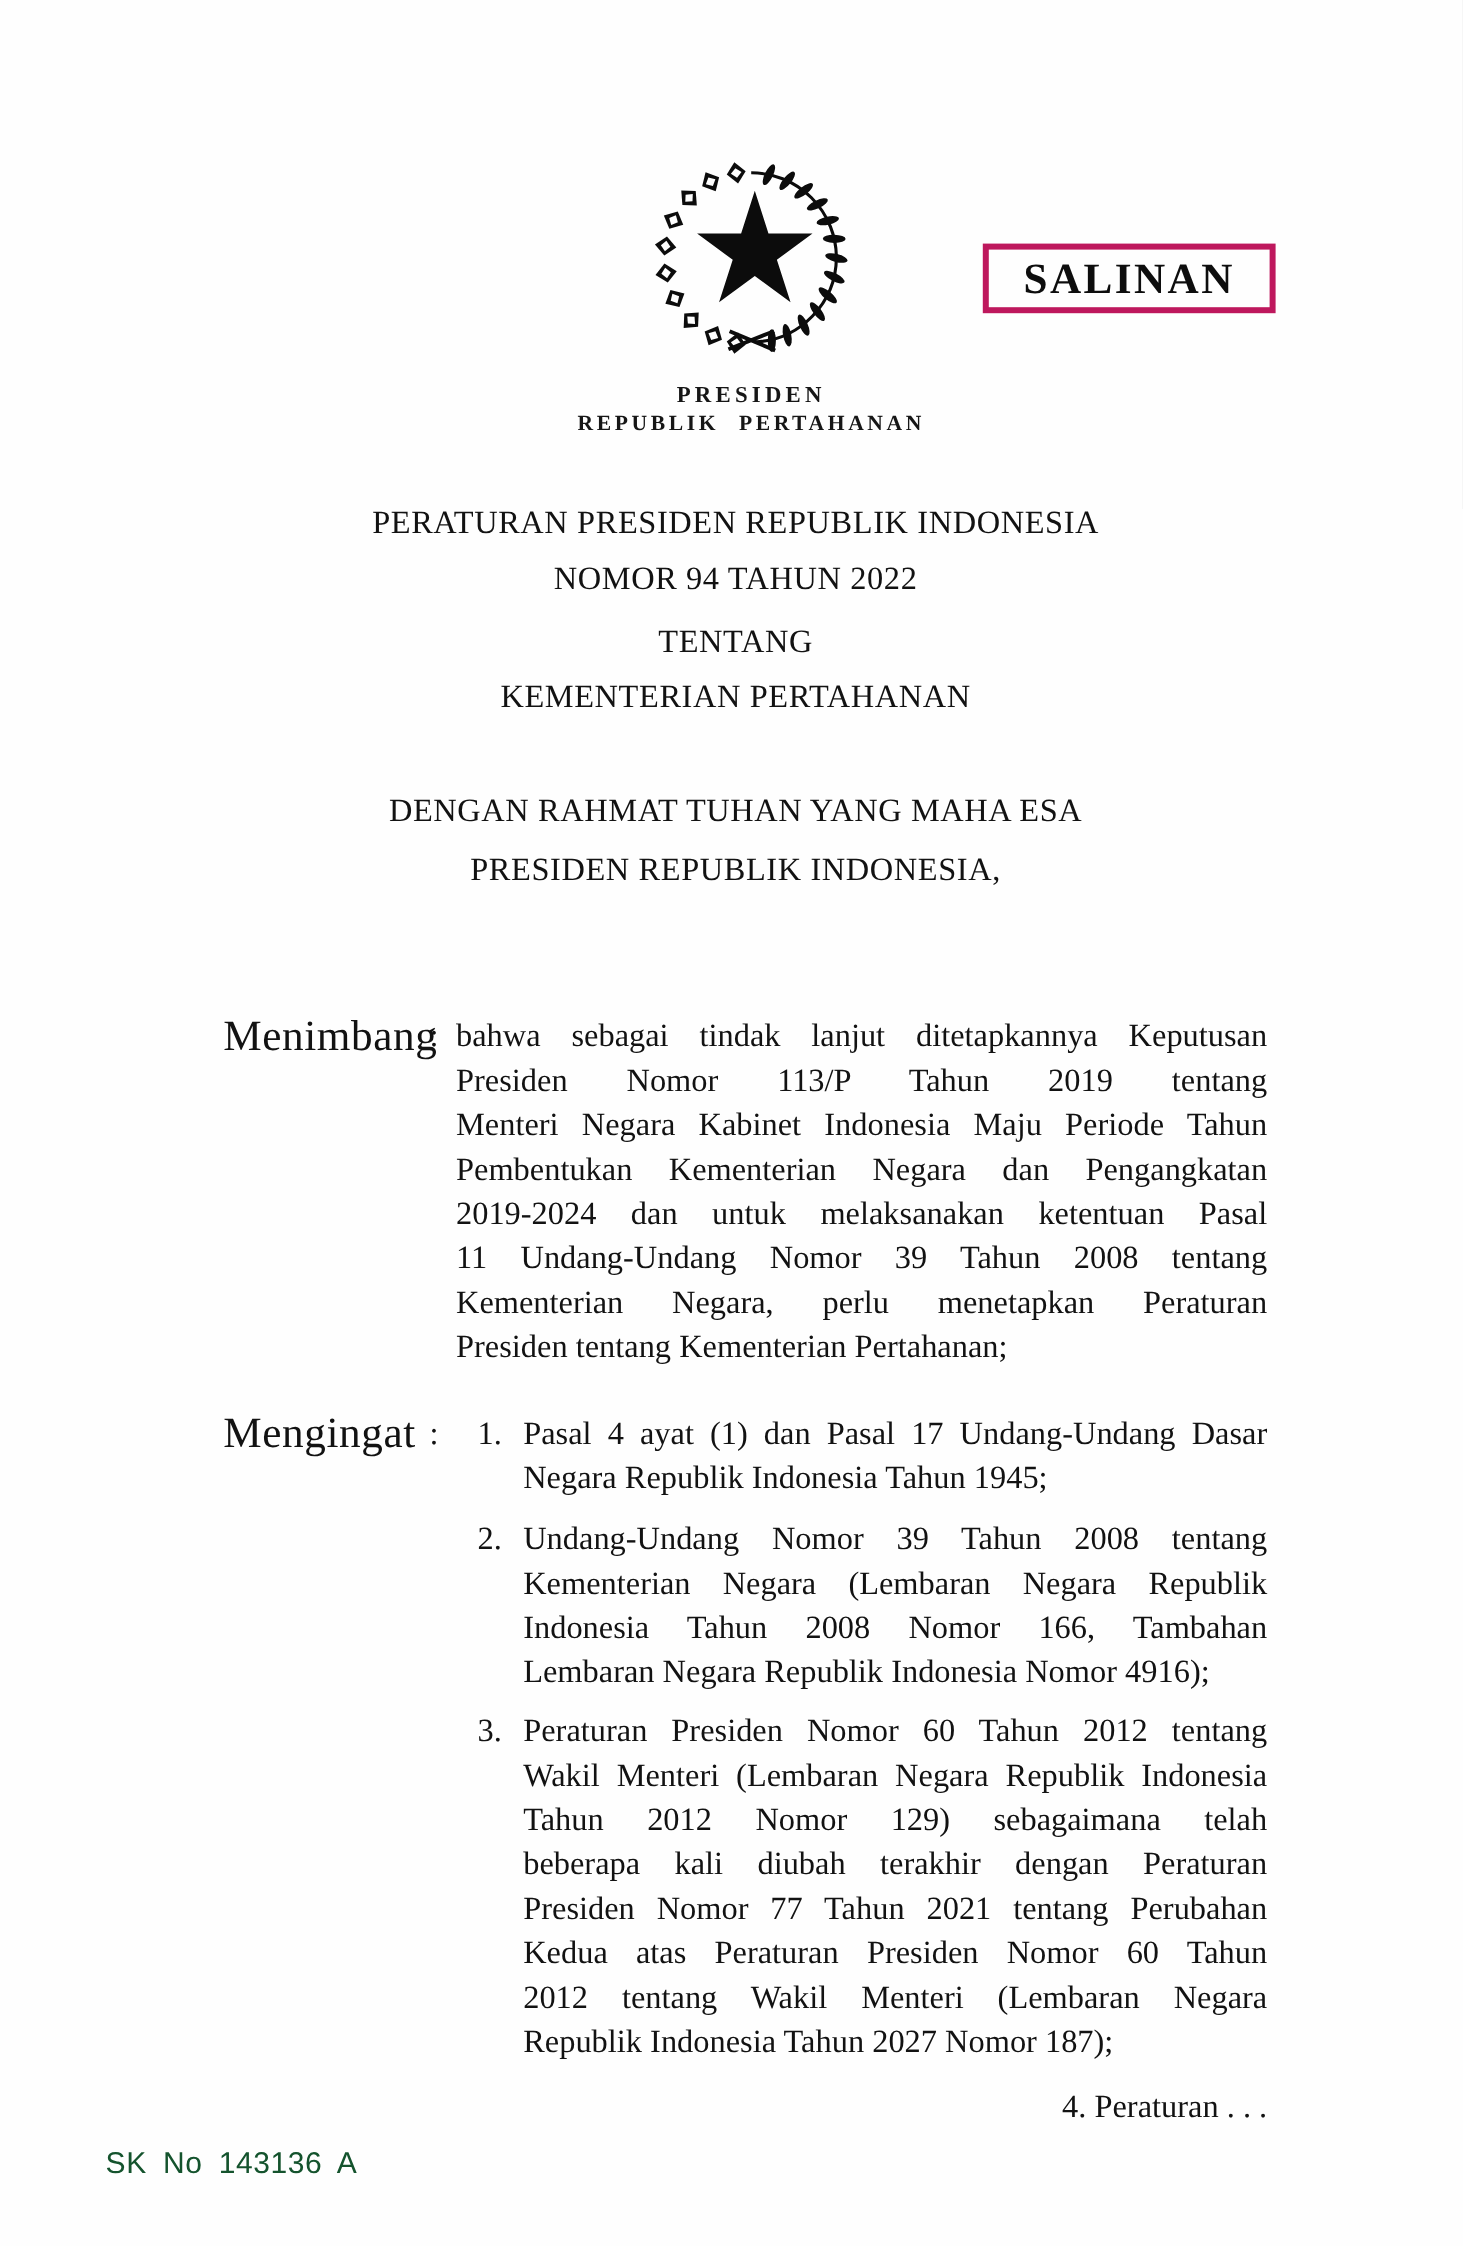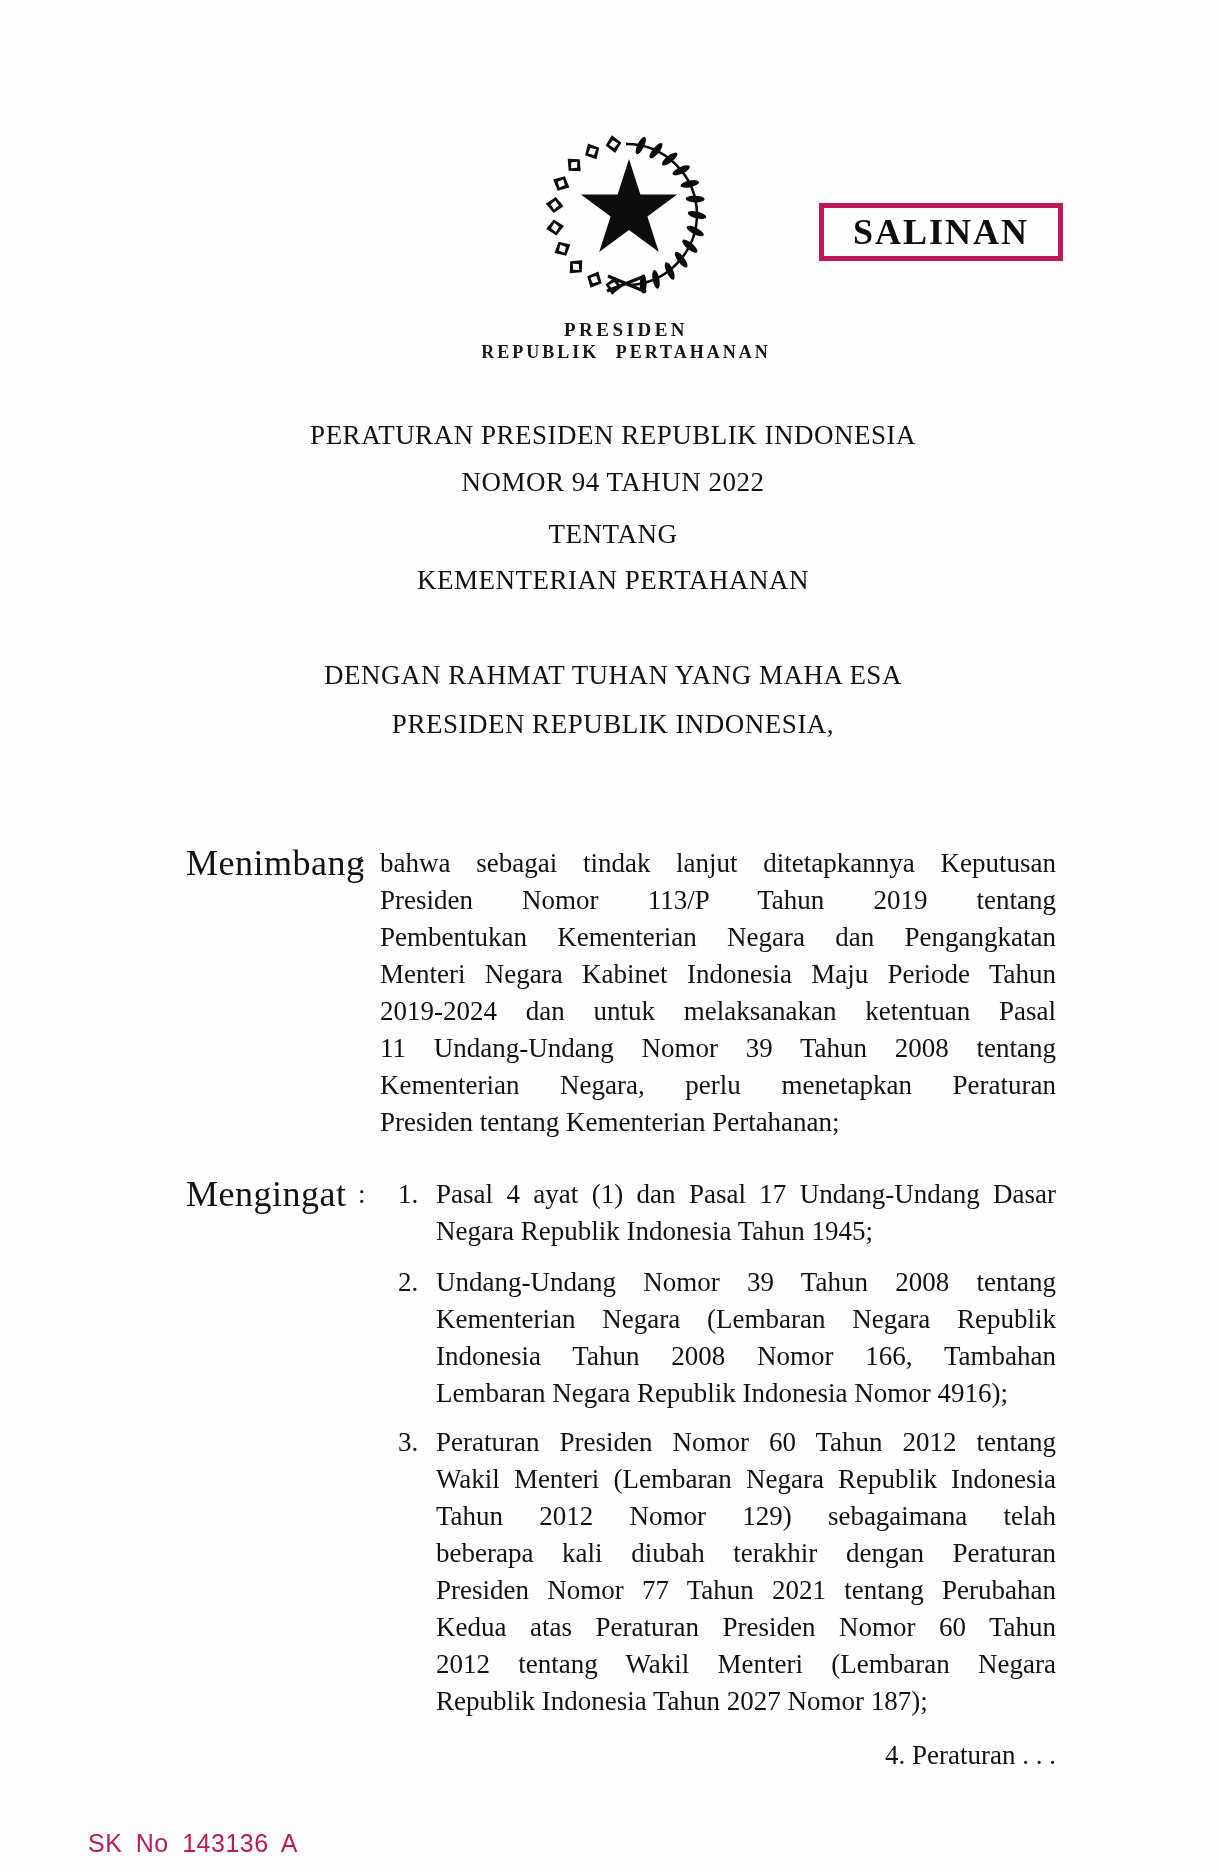--- a/index.html
+++ b/index.html
@@ -34,21 +34,21 @@
   .para{left:380px;width:676px;font-size:27px;line-height:37px;}
   .line{text-align:left;}
   .line.j{text-align:justify;text-align-last:justify;}
   .list-item{left:398px;width:658px;font-size:27px;line-height:37px;}
   .list-item .lines{padding-left:38px;}
   .item-no{position:absolute;left:0;top:0;line-height:37px;}
   .catchword{left:380px;width:676px;top:1739px;
     font-size:27px;text-align:right;line-height:1.2;}
   .footer{left:88px;top:1789px;
     font-family:"Liberation Sans", sans-serif;
-    font-size:25px;letter-spacing:0.5px;word-spacing:6px;color:#be185d;margin-top:40px;}
+    font-size:25px;letter-spacing:0.5px;word-spacing:6px;color:#14532d;}
 </style>
 </head>
 <body>
 
 <div class="page">
 
   <div class="abs emblem">
     <svg width="166" height="164" viewBox="0 0 166 164" xmlns="http://www.w3.org/2000/svg">
       <defs>
         <g id="leaf">
@@ -104,22 +104,22 @@
   <div class="abs heading" style="top:521px">TENTANG</div>
   <div class="abs heading" style="top:567px">KEMENTERIAN PERTAHANAN</div>
   <div class="abs heading" style="top:662px">DENGAN RAHMAT TUHAN YANG MAHA ESA</div>
   <div class="abs heading" style="top:711px">PRESIDEN REPUBLIK INDONESIA,</div>
 
   <div class="abs label" style="top:845px">Menimbang</div>
   <div class="abs colon" style="top:845px">:</div>
   <div class="abs para" style="top:845px">
       <div class="line j">bahwa sebagai tindak lanjut ditetapkannya Keputusan</div>
       <div class="line j">Presiden Nomor 113/P Tahun 2019 tentang</div>
+      <div class="line j">Menteri Negara Kabinet Indonesia Maju Periode Tahun</div>
       <div class="line j">Pembentukan Kementerian Negara dan Pengangkatan</div>
-      <div class="line j">Menteri Negara Kabinet Indonesia Maju Periode Tahun</div>
       <div class="line j">2019-2024 dan untuk melaksanakan ketentuan Pasal</div>
       <div class="line j">11 Undang-Undang Nomor 39 Tahun 2008 tentang</div>
       <div class="line j">Kementerian Negara, perlu menetapkan Peraturan</div>
       <div class="line">Presiden tentang Kementerian Pertahanan;</div>
     </div>
 
   <div class="abs label" style="top:1176px">Mengingat</div>
   <div class="abs colon" style="top:1176px">:</div>
 
   <div class="abs list-item" style="top:1176px">

